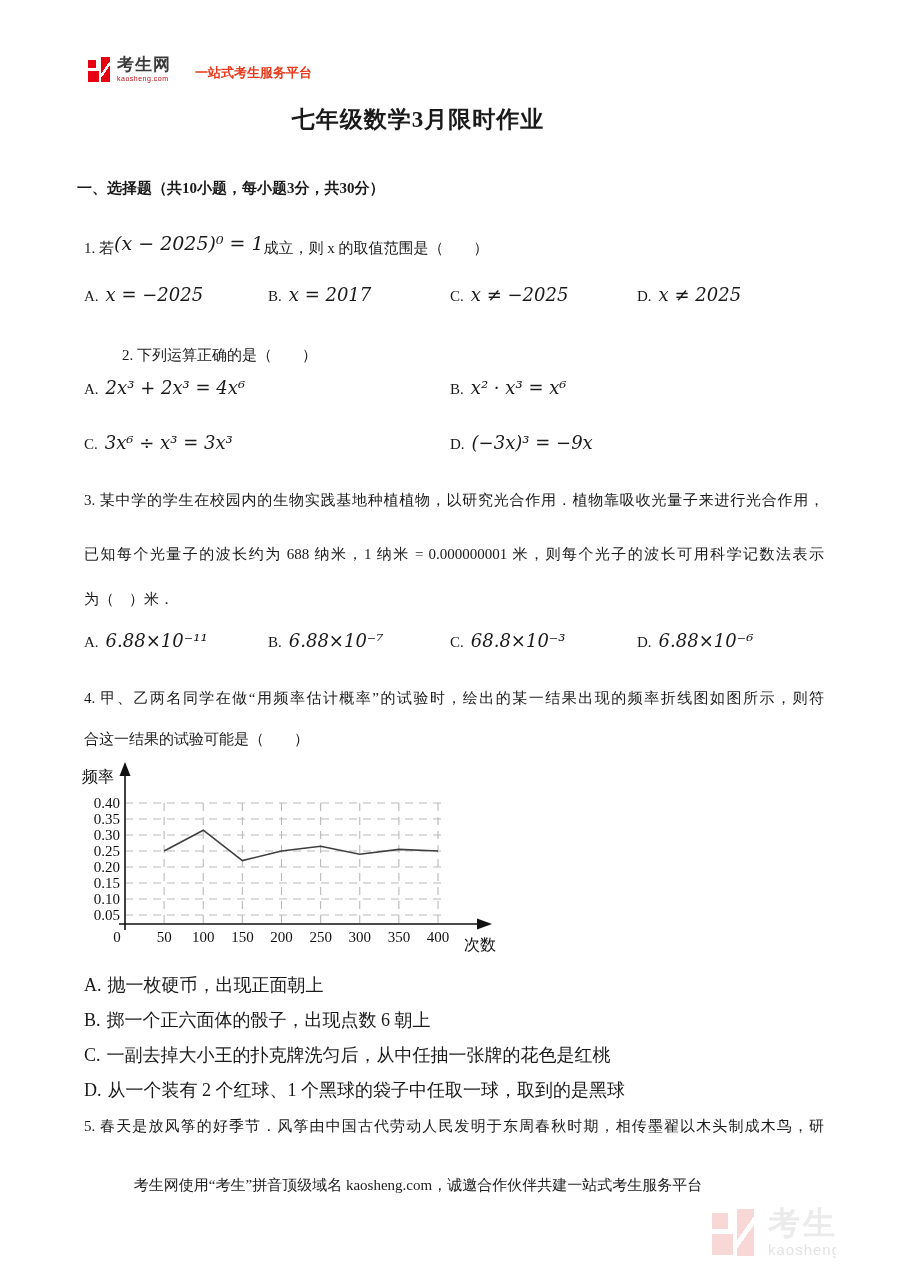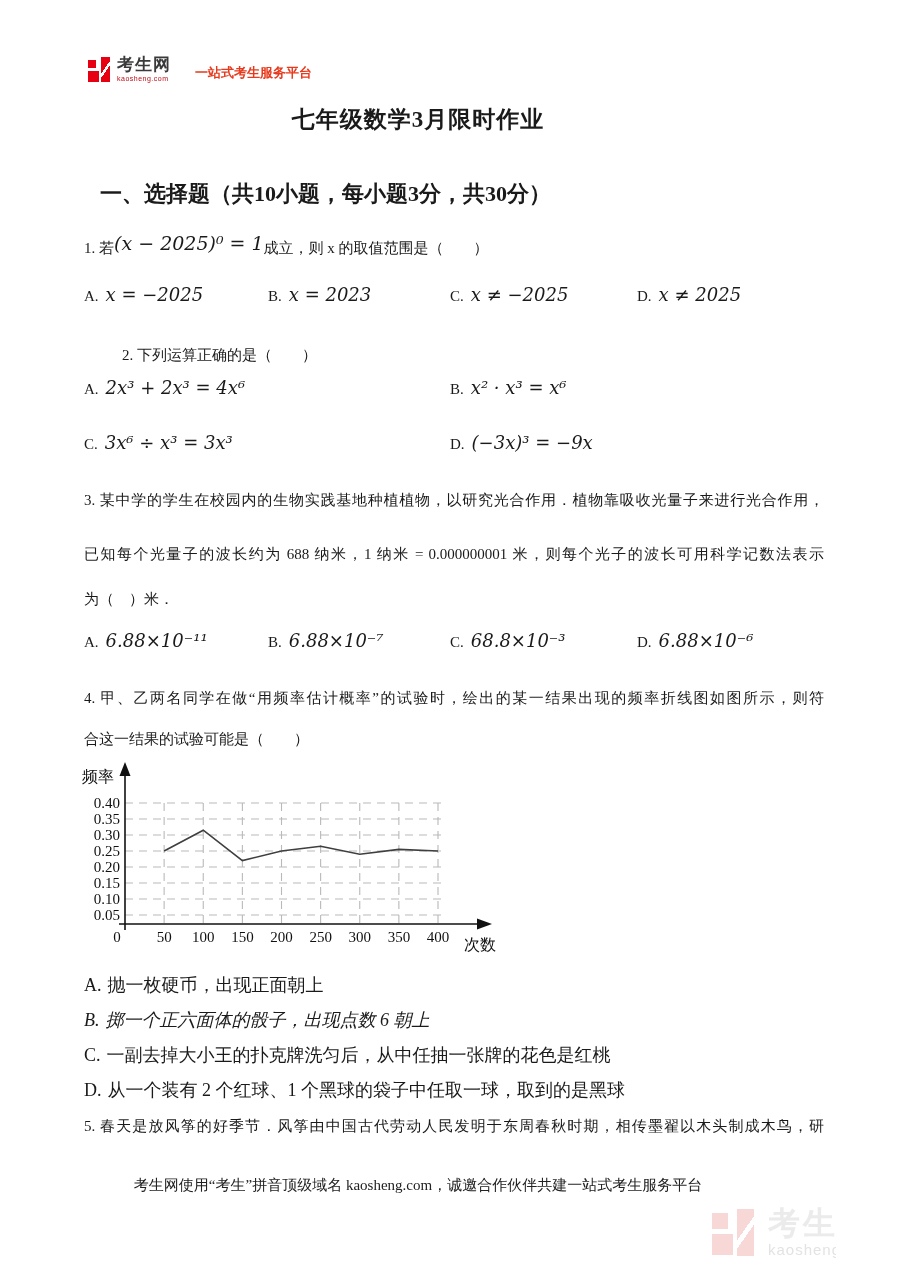--- a/index.html
+++ b/index.html
@@ -16,21 +16,21 @@
   .b1 { width:8px;  height:8px;  left:0;  top:4px;  }
   .b2 { width:11px; height:11px; left:0;  top:15px; }
   .b3 { width:9px; height:25px; left:13px; top:1px;
         background:linear-gradient(125deg,#e60012 44%,#ffffff 44%,#ffffff 56%,#e60012 56%); }
   .logo-txt { display:flex; flex-direction:column; line-height:1; }
   .logo-brand { font-family:"Liberation Sans", sans-serif; font-weight:bold; font-size:17px; color:#3a3a3a; letter-spacing:1px; }
   .logo-domain { font-family:"Liberation Sans", sans-serif; font-size:7px; color:#c00a12; margin-top:2px; letter-spacing:0.5px; }
   .logo-tagline { font-family:"Liberation Sans", sans-serif; font-weight:bold; font-size:13px; color:#e8391d; margin-left:24px; margin-top:8px; }
 
   .title { left:0; top:104px; width:100%; text-align:center; font-size:23px; font-weight:bold; letter-spacing:1px; }
-  .section-heading { left:100px; top:179px; font-size:22px; font-weight:bold; }
+  .section-heading { left:77px; top:179px; font-size:15px; font-weight:bold; }
 
   .qline { left:84px; font-size:15px; line-height:1.45; white-space:nowrap; }
   .fill { width:740px; white-space:normal; text-align:justify; text-align-last:justify; }
   .math { font-family:"DejaVu Serif", serif; font-style:italic; font-size:18px; }
   .formula-raised { position:relative; top:-3px;text-align:center; }
   .optrow { left:84px; width:780px; height:32px; }
   .opt { position:absolute; top:0; font-size:15px; white-space:nowrap; }
   .optlabel { margin-right:7px; }
   .q4opt { left:84px; font-size:18px; white-space:nowrap; }
   .q4opt .optlabel { margin-right:6px; }
@@ -79,21 +79,21 @@
   <div class="abs section-heading">一、选择题（共10小题，每小题3分，共30分）</div>
 
   <div class="abs qline" style="top:233px;">
     <span>1. 若</span><span class="math formula-raised" style="font-size:19px;">(x − 2025)⁰ = 1</span><span>成立，则 x 的取值范围是（　　）</span>
   </div>
   <div class="abs optrow" style="top:284px;">
     <span class="opt" style="left:0;">
       <span class="optlabel">A.</span><span class="math">x = −2025</span>
     </span>
     <span class="opt" style="left:184px;">
-      <span class="optlabel">B.</span><span class="math">x = 2023</span>
+      <span class="optlabel">B.</span><span class="math">x = 2017</span>
     </span>
     <span class="opt" style="left:366px;">
       <span class="optlabel">C.</span><span class="math">x ≠ −2025</span>
     </span>
     <span class="opt" style="left:553px;">
       <span class="optlabel">D.</span><span class="math">x ≠ 2025</span>
     </span>
   </div>
 
   <div class="abs qline" style="top:345px;margin-left:38px;">2. 下列运算正确的是（　　）</div>
@@ -174,21 +174,21 @@
       <text x="318.875" y="180" text-anchor="middle" class="tick">350</text>
       <text x="358" y="180" text-anchor="middle" class="tick">400</text>
       <text x="2" y="20" class="axlabel">频率</text>
       <text x="384" y="188" class="axlabel">次数</text>
       <polyline points="84.125,89 123.25,68.20000000000002 162.375,98.60000000000002 201.5,89 240.625,84.2 279.75,92.20000000000002 318.875,87.4 358,89" class="dataline"></polyline>
     </svg>
 
   <div class="abs q4opt" style="top:973px;">
     <span class="optlabel">A.</span><span>抛一枚硬币，出现正面朝上</span>
   </div>
-  <div class="abs q4opt" style="top:1008px;font-style:italic;">
+  <div class="abs q4opt" style="top:1008px;">
     <span class="optlabel">B.</span><span>掷一个正六面体的骰子，出现点数 6 朝上</span>
   </div>
   <div class="abs q4opt" style="top:1043px;">
     <span class="optlabel">C.</span><span>一副去掉大小王的扑克牌洗匀后，从中任抽一张牌的花色是红桃</span>
   </div>
   <div class="abs q4opt" style="top:1078px;">
     <span class="optlabel">D.</span><span>从一个装有 2 个红球、1 个黑球的袋子中任取一球，取到的是黑球</span>
   </div>
 
   <div class="abs qline fill" style="top:1116px;">5. 春天是放风筝的好季节．风筝由中国古代劳动人民发明于东周春秋时期，相传墨翟以木头制成木鸟，研</div>

